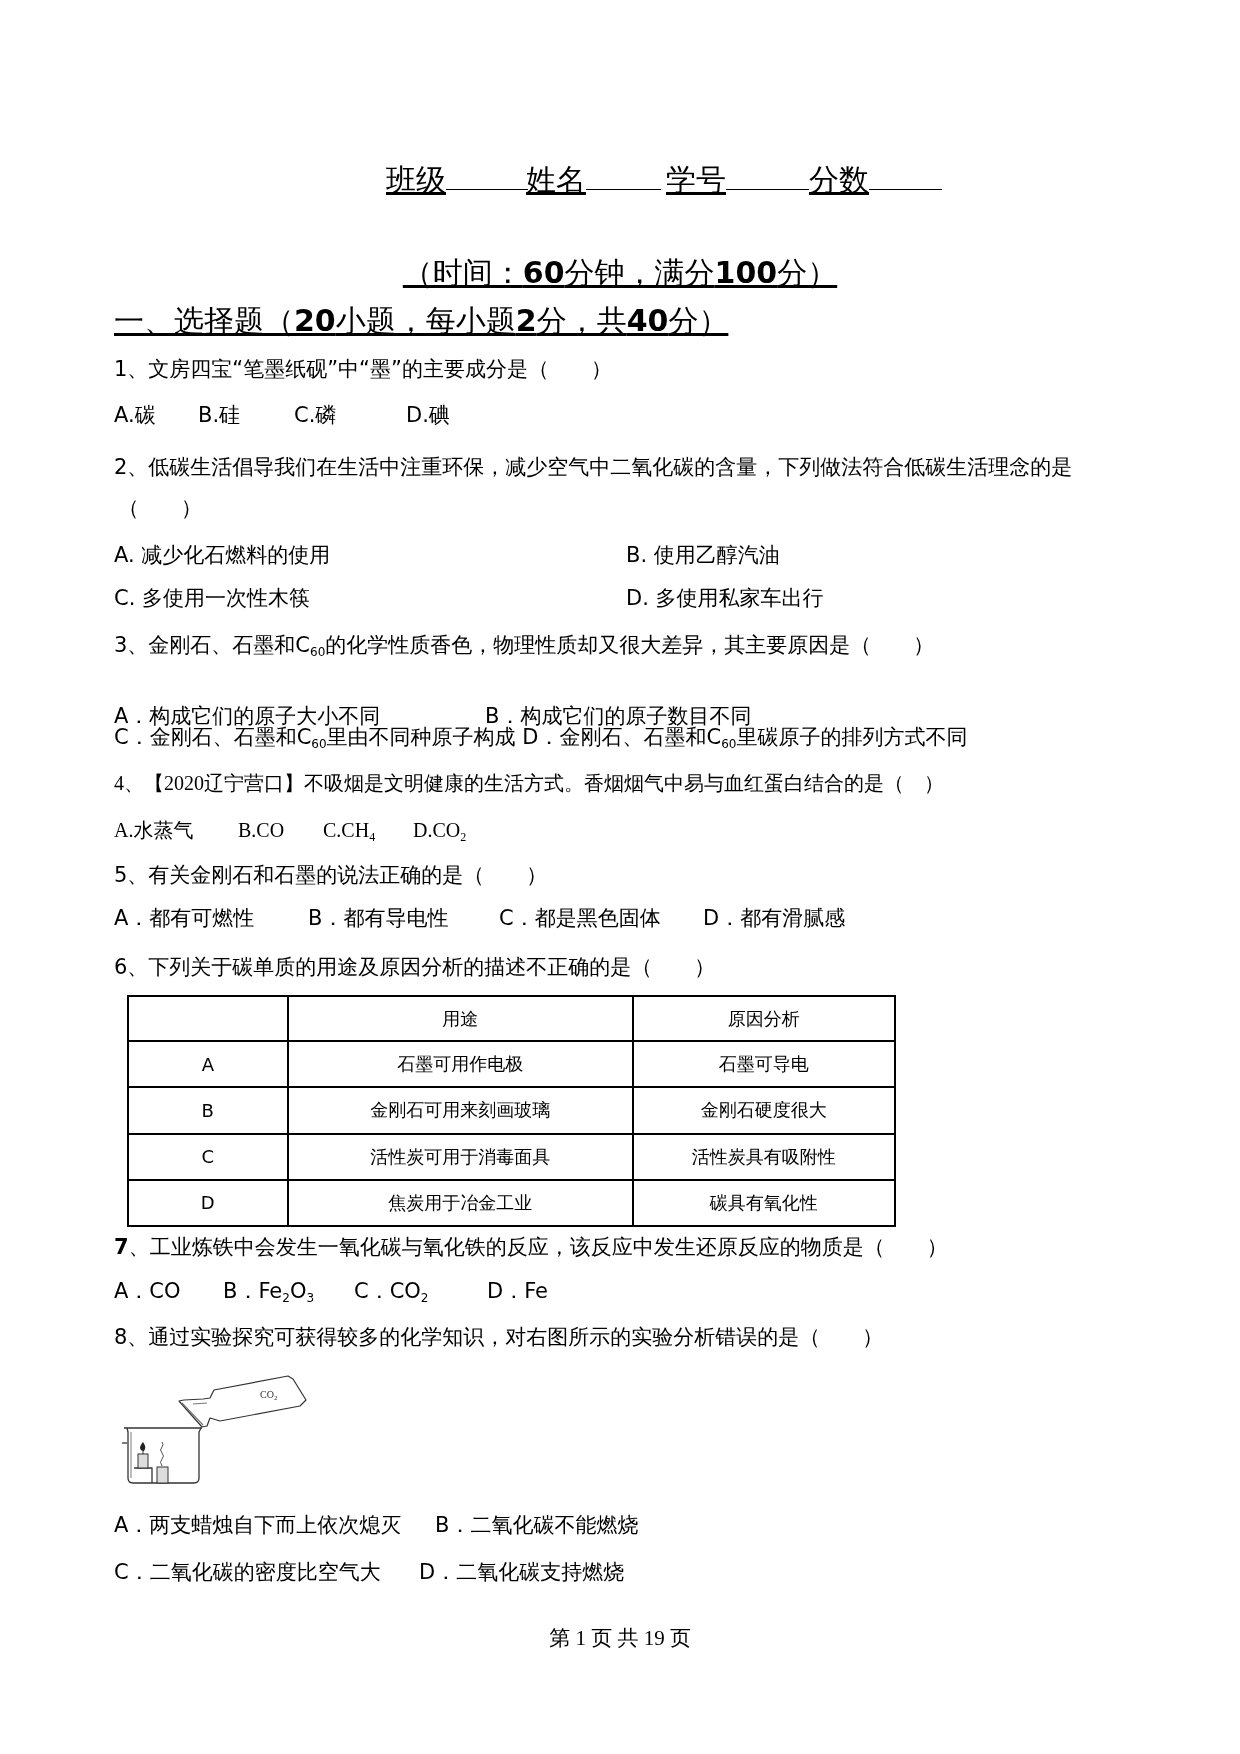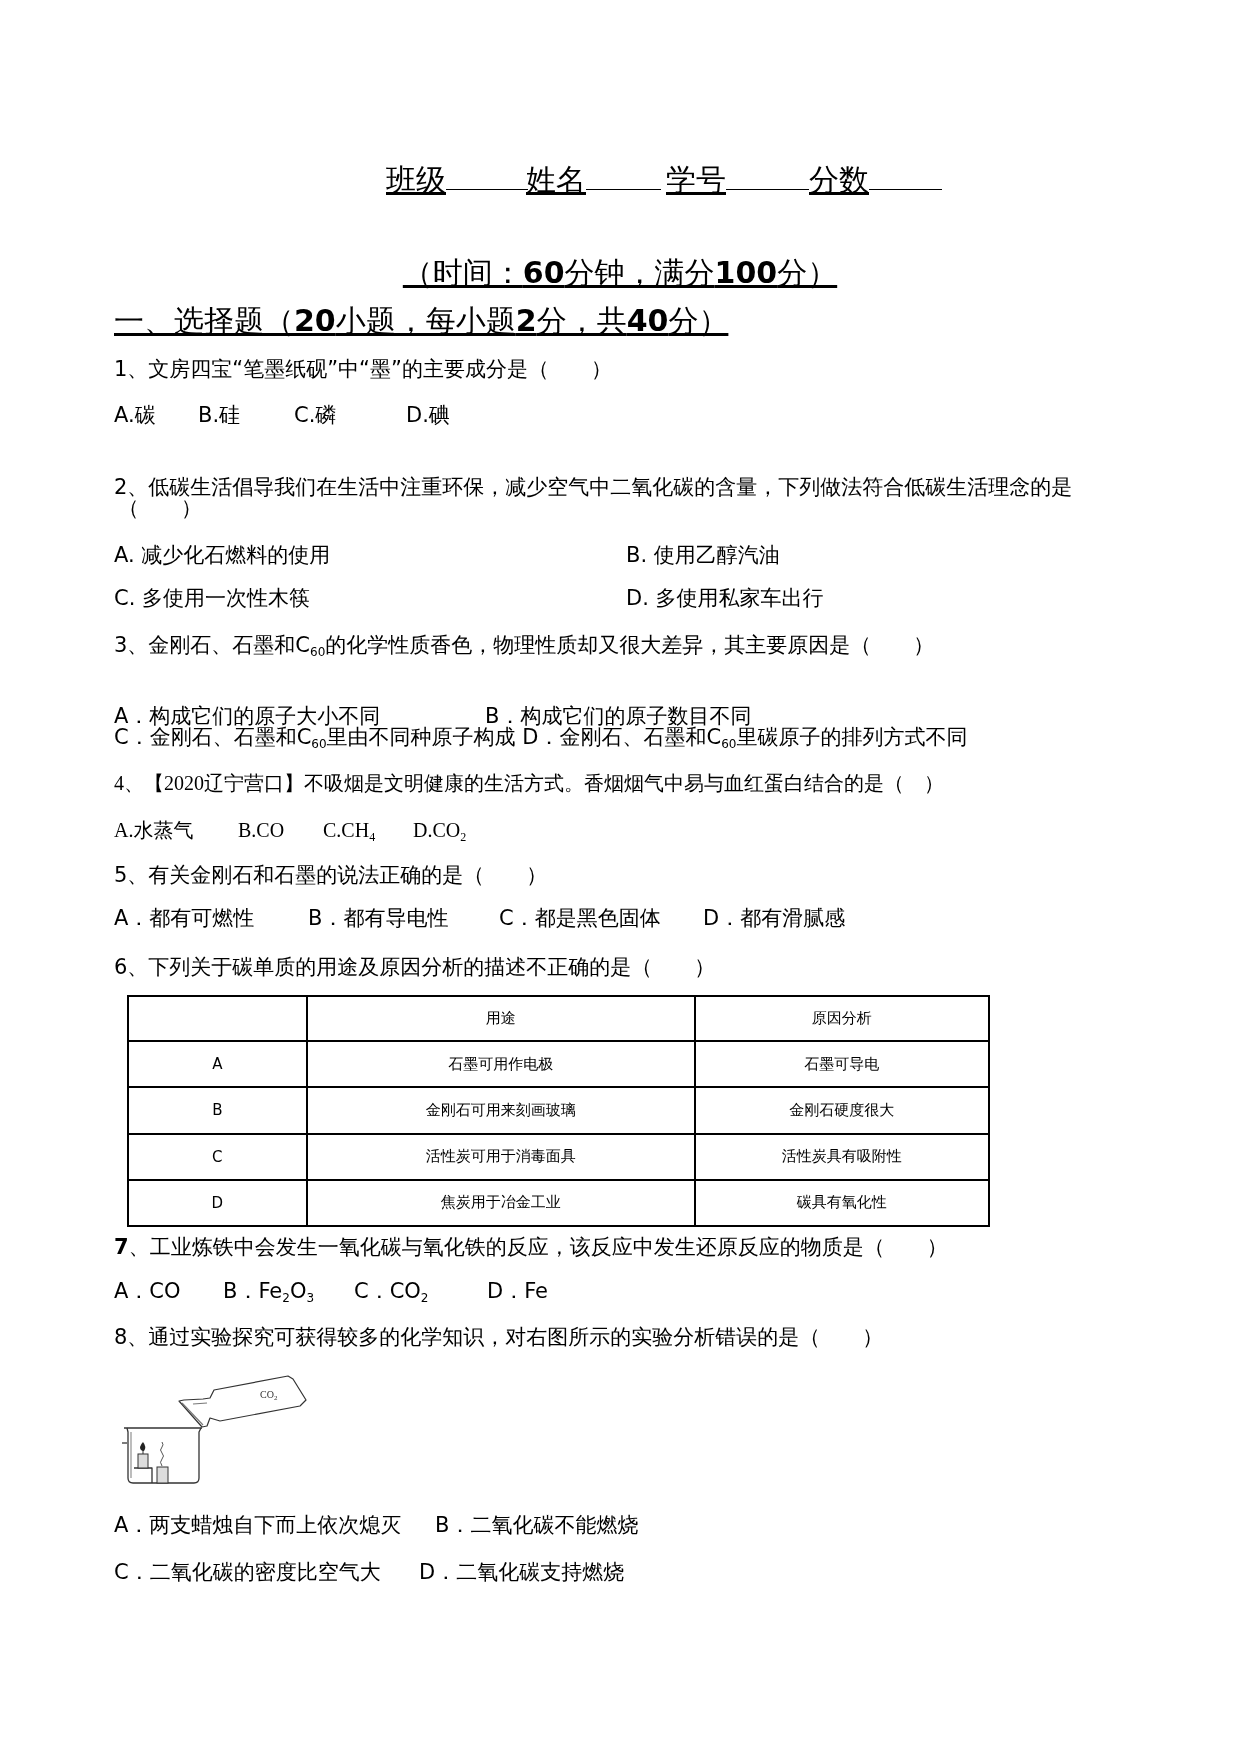--- a/index.html
+++ b/index.html
@@ -9,22 +9,22 @@
     }
     .ln { position:absolute; font-size:21px; line-height:26px; white-space:nowrap; }
     .ctr { left:0; width:1240px; text-align:center; }
     .title { font-size:30px; line-height:28px;text-decoration:underline; }
     .serif { font-family:"Liberation Serif", serif; font-size:20px; }
     b { font-weight:bold; }
     sub { font-size:12px; vertical-align:-4px; line-height:0; }
     .blank { display:inline-block; border-bottom:1.5px solid #000; height:20px; vertical-align:baseline; }
     .opt { position:absolute; top:0; white-space:nowrap; }
     table.q6 {
-      position:absolute; left:127px; top:995px; width:863px; height:232px;
-      border-collapse:collapse; font-size:15px;
+      position:absolute; left:127px; top:995px; width:769px; height:232px;
+      border-collapse:collapse; font-size:18px;
     }
     table.q6 td { border:2px solid #000; text-align:center; vertical-align:middle; padding:0; }
     .fig { position:absolute; left:110px; top:1370px; width:220px; height:120px; }
     .footer { font-family:"Liberation Serif", serif; font-size:21px; }
   </style>
 </head>
 <body>
 
 <div class="page">
 
@@ -51,21 +51,21 @@
   </div>
 
   <div class="ln" style="top:356px;left:114px;">1、文房四宝“笔墨纸砚”中“墨”的主要成分是（　　）</div>
   <div class="ln" style="top:402px;left:0;width:1240px;height:26px;">
     <span class="opt" style="left:114px">A.碳</span>
     <span class="opt" style="left:198px">B.硅</span>
     <span class="opt" style="left:294px">C.磷</span>
     <span class="opt" style="left:406px">D.碘</span>
   </div>
 
-  <div class="ln" style="top:474px;left:114px;">2、低碳生活倡导我们在生活中注重环保，减少空气中二氧化碳的含量，下列做法符合低碳生活理念的是</div>
+  <div class="ln" style="top:454px;left:114px;">2、低碳生活倡导我们在生活中注重环保，减少空气中二氧化碳的含量，下列做法符合低碳生活理念的是</div>
   <div class="ln" style="top:495px;left:118px;">（　　）</div>
   <div class="ln" style="top:542px;left:0;width:1240px;height:26px;">
     <span class="opt" style="left:114px">A. 减少化石燃料的使用</span>
     <span class="opt" style="left:626px">B. 使用乙醇汽油</span>
   </div>
   <div class="ln" style="top:585px;left:0;width:1240px;height:26px;">
     <span class="opt" style="left:114px">C. 多使用一次性木筷</span>
     <span class="opt" style="left:626px">D. 多使用私家车出行</span>
   </div>
 
@@ -174,14 +174,15 @@
 
   <div class="ln" style="top:1512px;left:0;width:1240px;height:26px;">
     <span class="opt" style="left:114px">A．两支蜡烛自下而上依次熄灭</span>
     <span class="opt" style="left:435px">B．二氧化碳不能燃烧</span>
   </div>
   <div class="ln" style="top:1559px;left:0;width:1240px;height:26px;">
     <span class="opt" style="left:114px">C．二氧化碳的密度比空气大</span>
     <span class="opt" style="left:419px">D．二氧化碳支持燃烧</span>
   </div>
 
+  <div class="ln ctr footer" style="top:1625px;">第 1 页 共 19 页</div>
 
 </div>
 
 </body></html>

